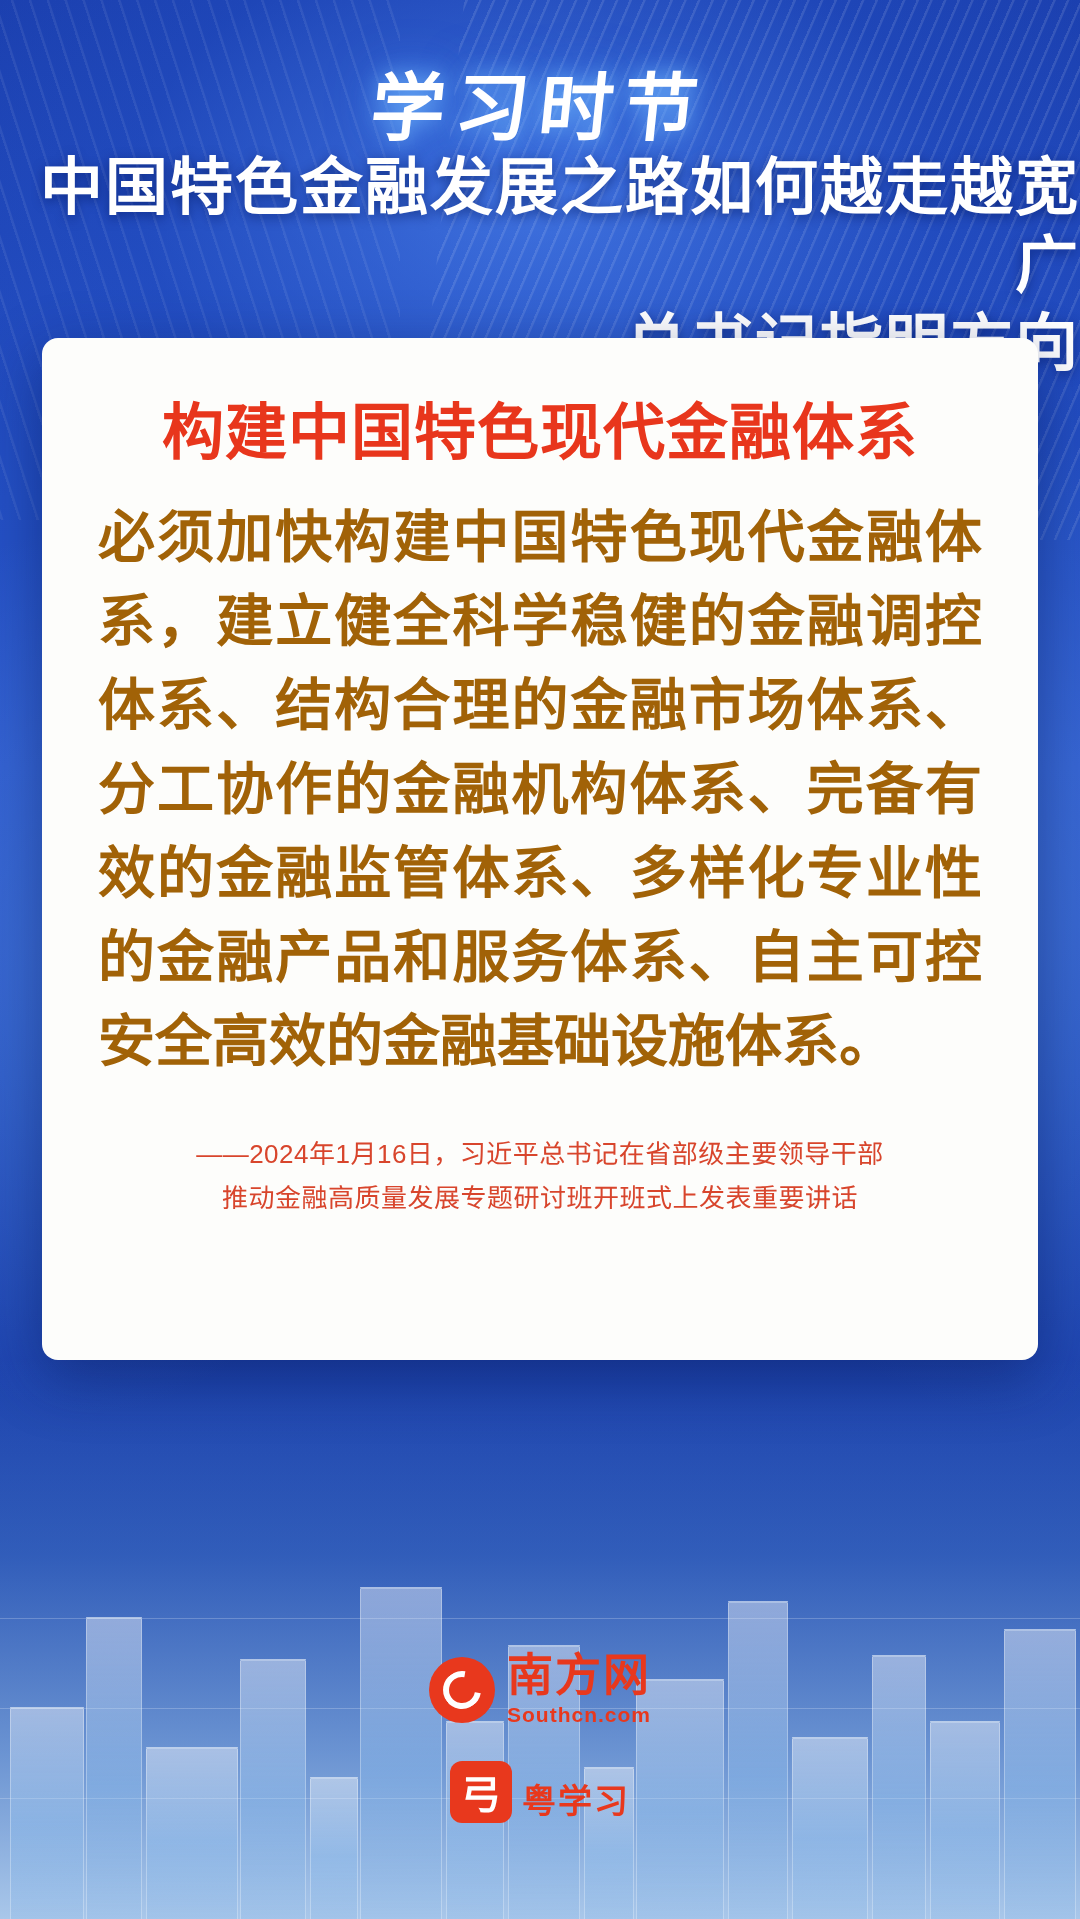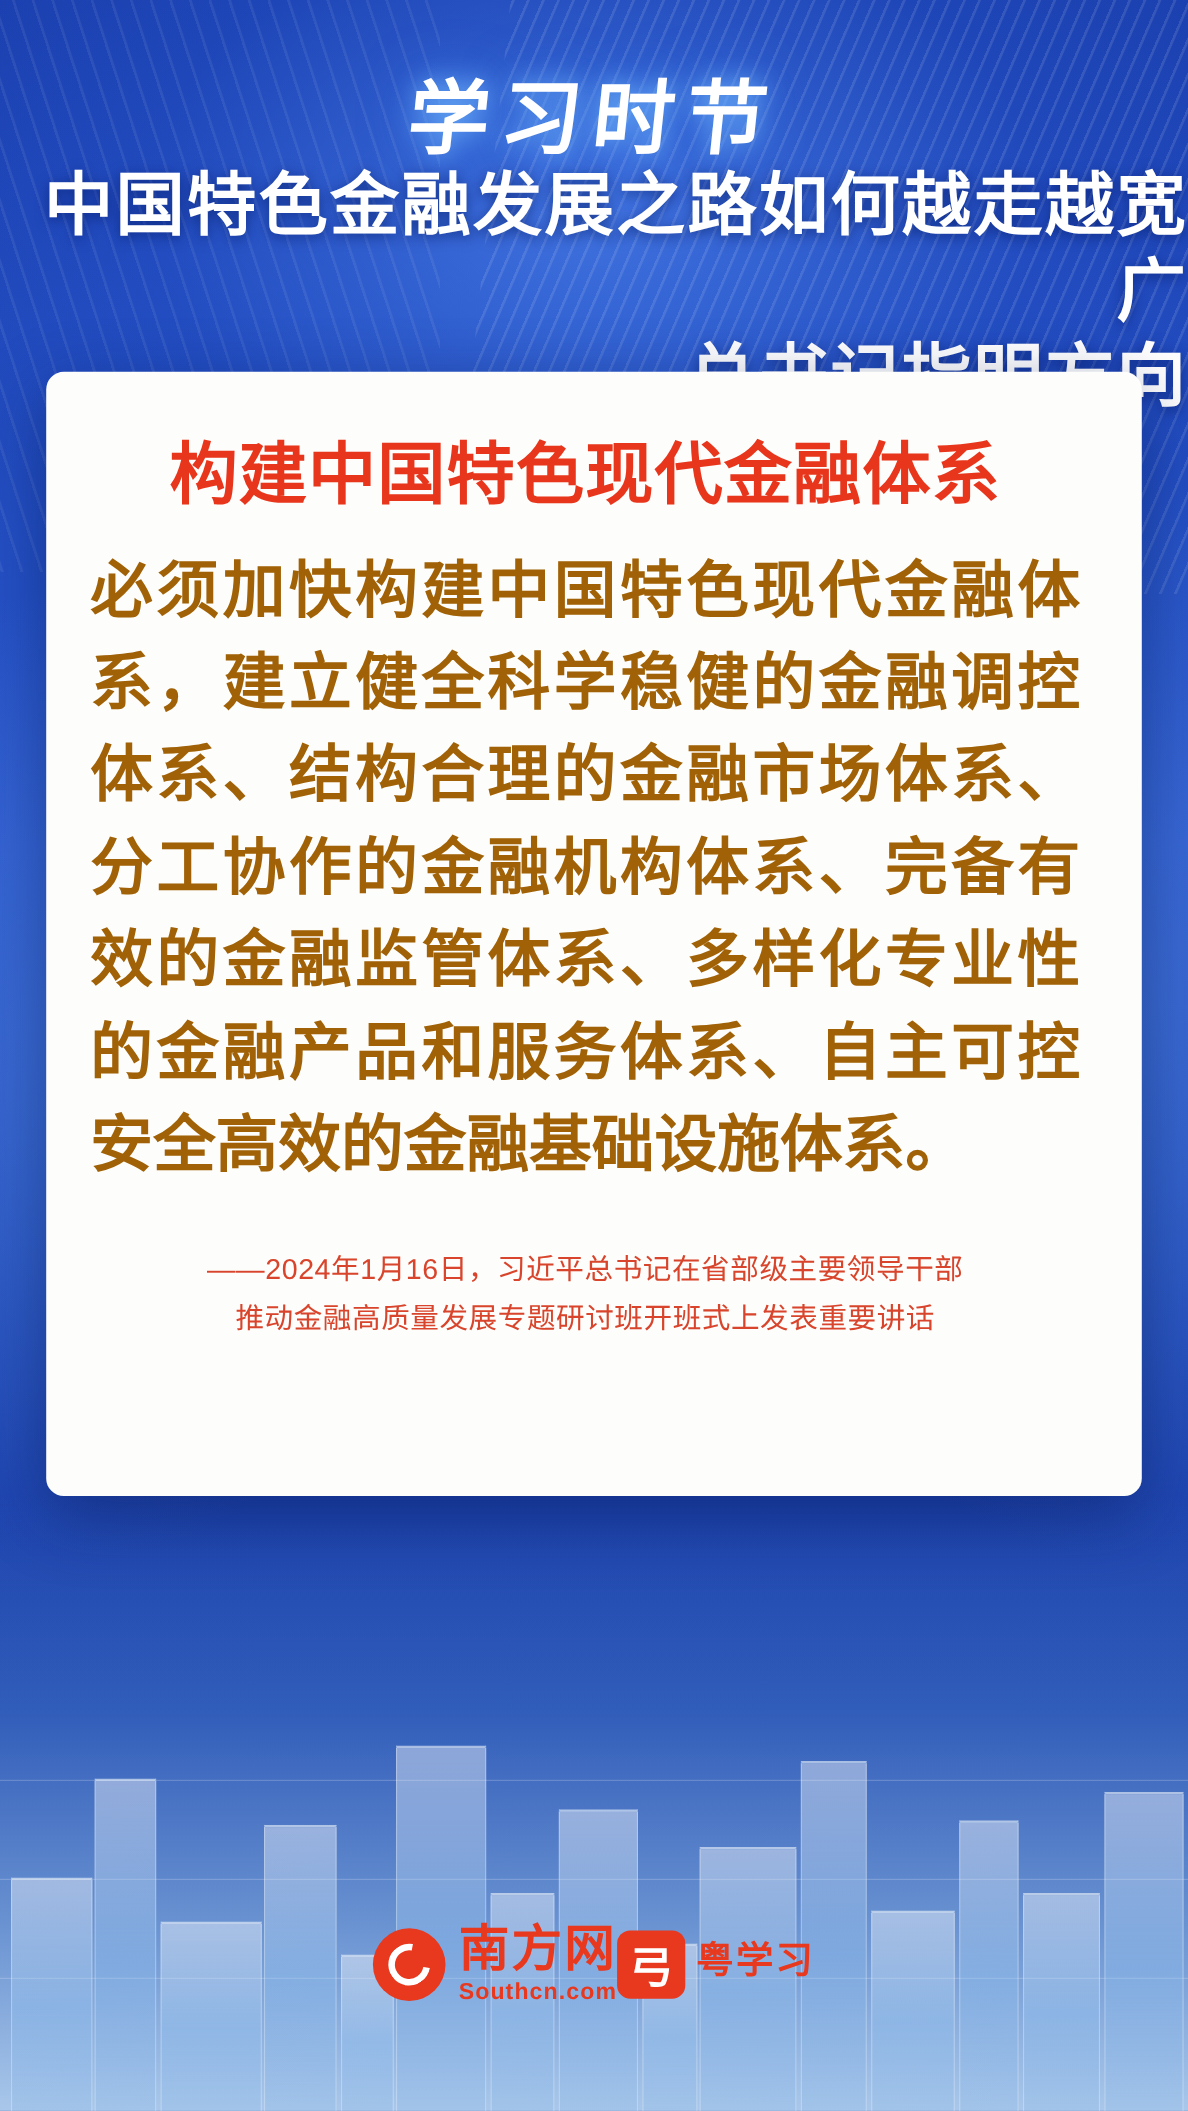--- a/index.html
+++ b/index.html
@@ -92,21 +92,21 @@
     position: absolute;
     top: 338px;
     left: 42px;
     width: 996px;
     height: 1022px;
     background: #fdfdfb;
     border-radius: 16px;
     box-shadow: 0 18px 60px rgba(5,20,80,0.45);
     z-index: 6;
     box-sizing: border-box;
-    padding: 58px 56px 34px 40px;
+    padding: 58px 56px 34px 56px;
   }
   .card-heading {
     text-align: center;
     font-family: "Liberation Sans", sans-serif;
     font-weight: bold;
     font-size: 62px;
     line-height: 74px;
     letter-spacing: 1px;
     color: #e8361c;
     margin-bottom: 26px;
@@ -160,21 +160,23 @@
   }
 
   
   .footer {
     position: absolute;
     left: 0; right: 0;
     bottom: 96px;
     display: flex;
     justify-content: center;
     align-items: center;
+    gap: 34px;
     z-index: 8;
+    flex-direction: column;
   }
   .logo-southcn {
     display: flex;
     align-items: center;
     gap: 12px;
   }
   .logo-mark {
     width: 66px; height: 66px;
     border-radius: 50%;
     background: #e8381d;
@@ -203,21 +205,21 @@
   .logo-text-en {
     font-family: "Liberation Sans", sans-serif;
     font-weight: bold;
     font-size: 21px;
     color: #e8381d;
     letter-spacing: 1px;
     margin-top: 4px;
   }
   .logo-yue {
     display: flex;
-    align-items: flex-start;
+    align-items: flex-end;
     gap: 10px;
   }
   .yue-mark {
     width: 62px; height: 62px;
     border-radius: 12px;
     background: #e8381d;
     position: relative;
   }
   .yue-mark::after {
     content: "弓";

